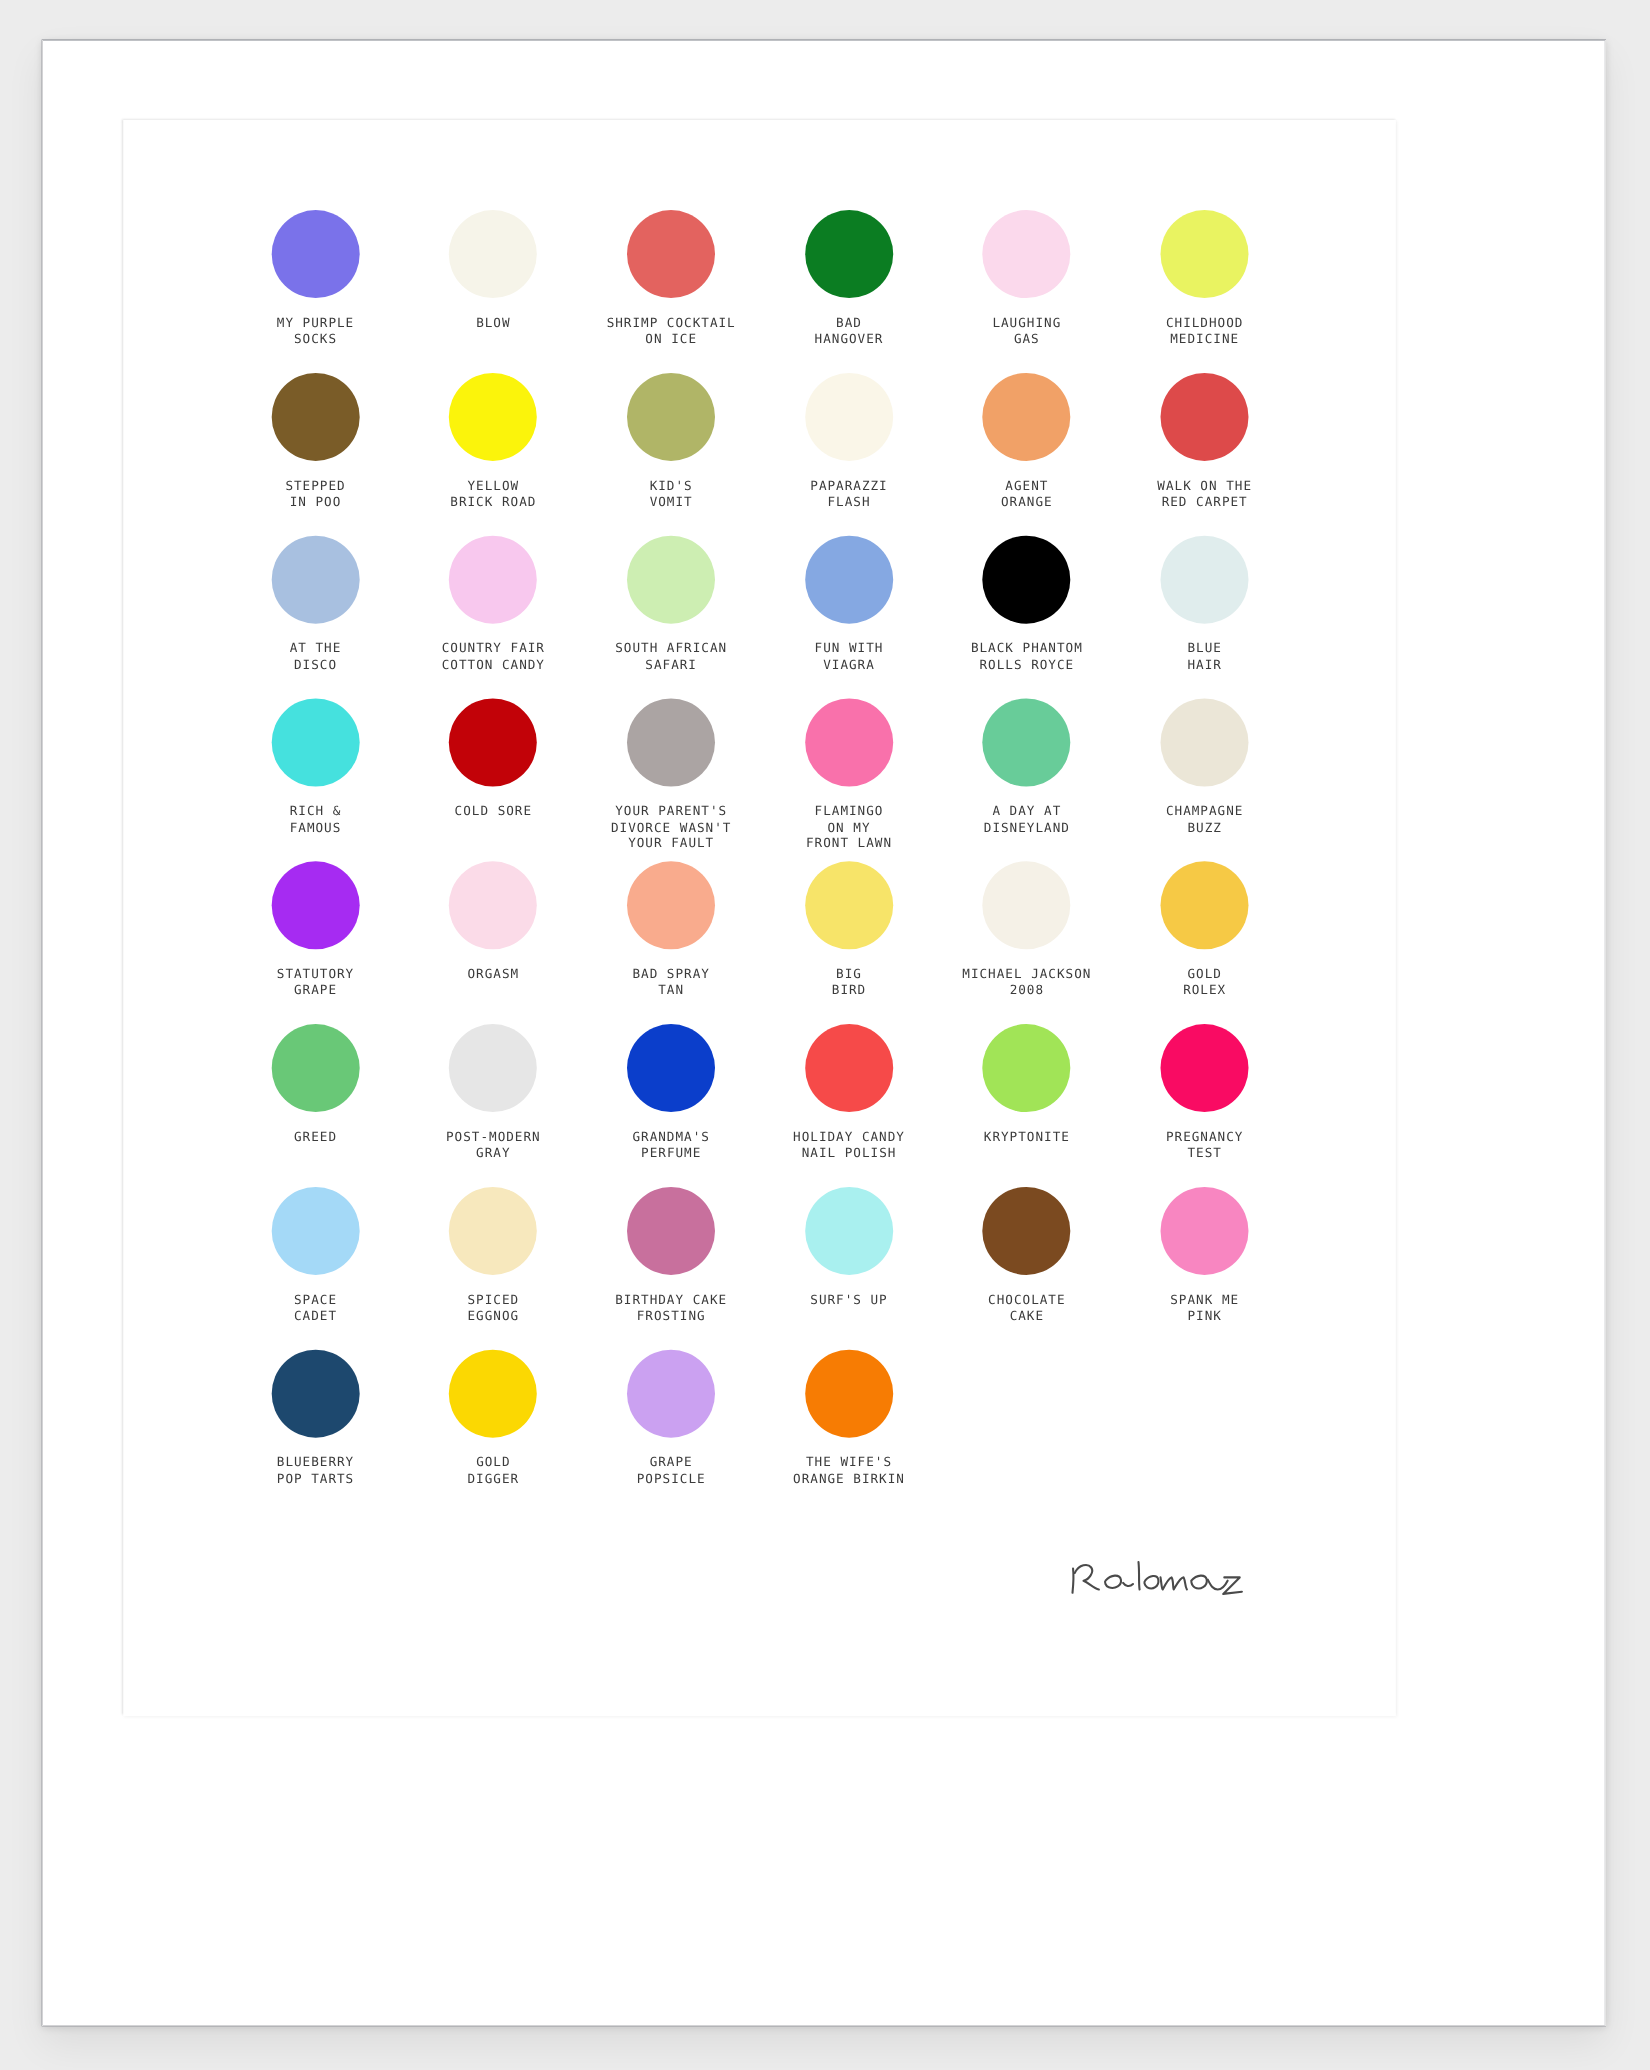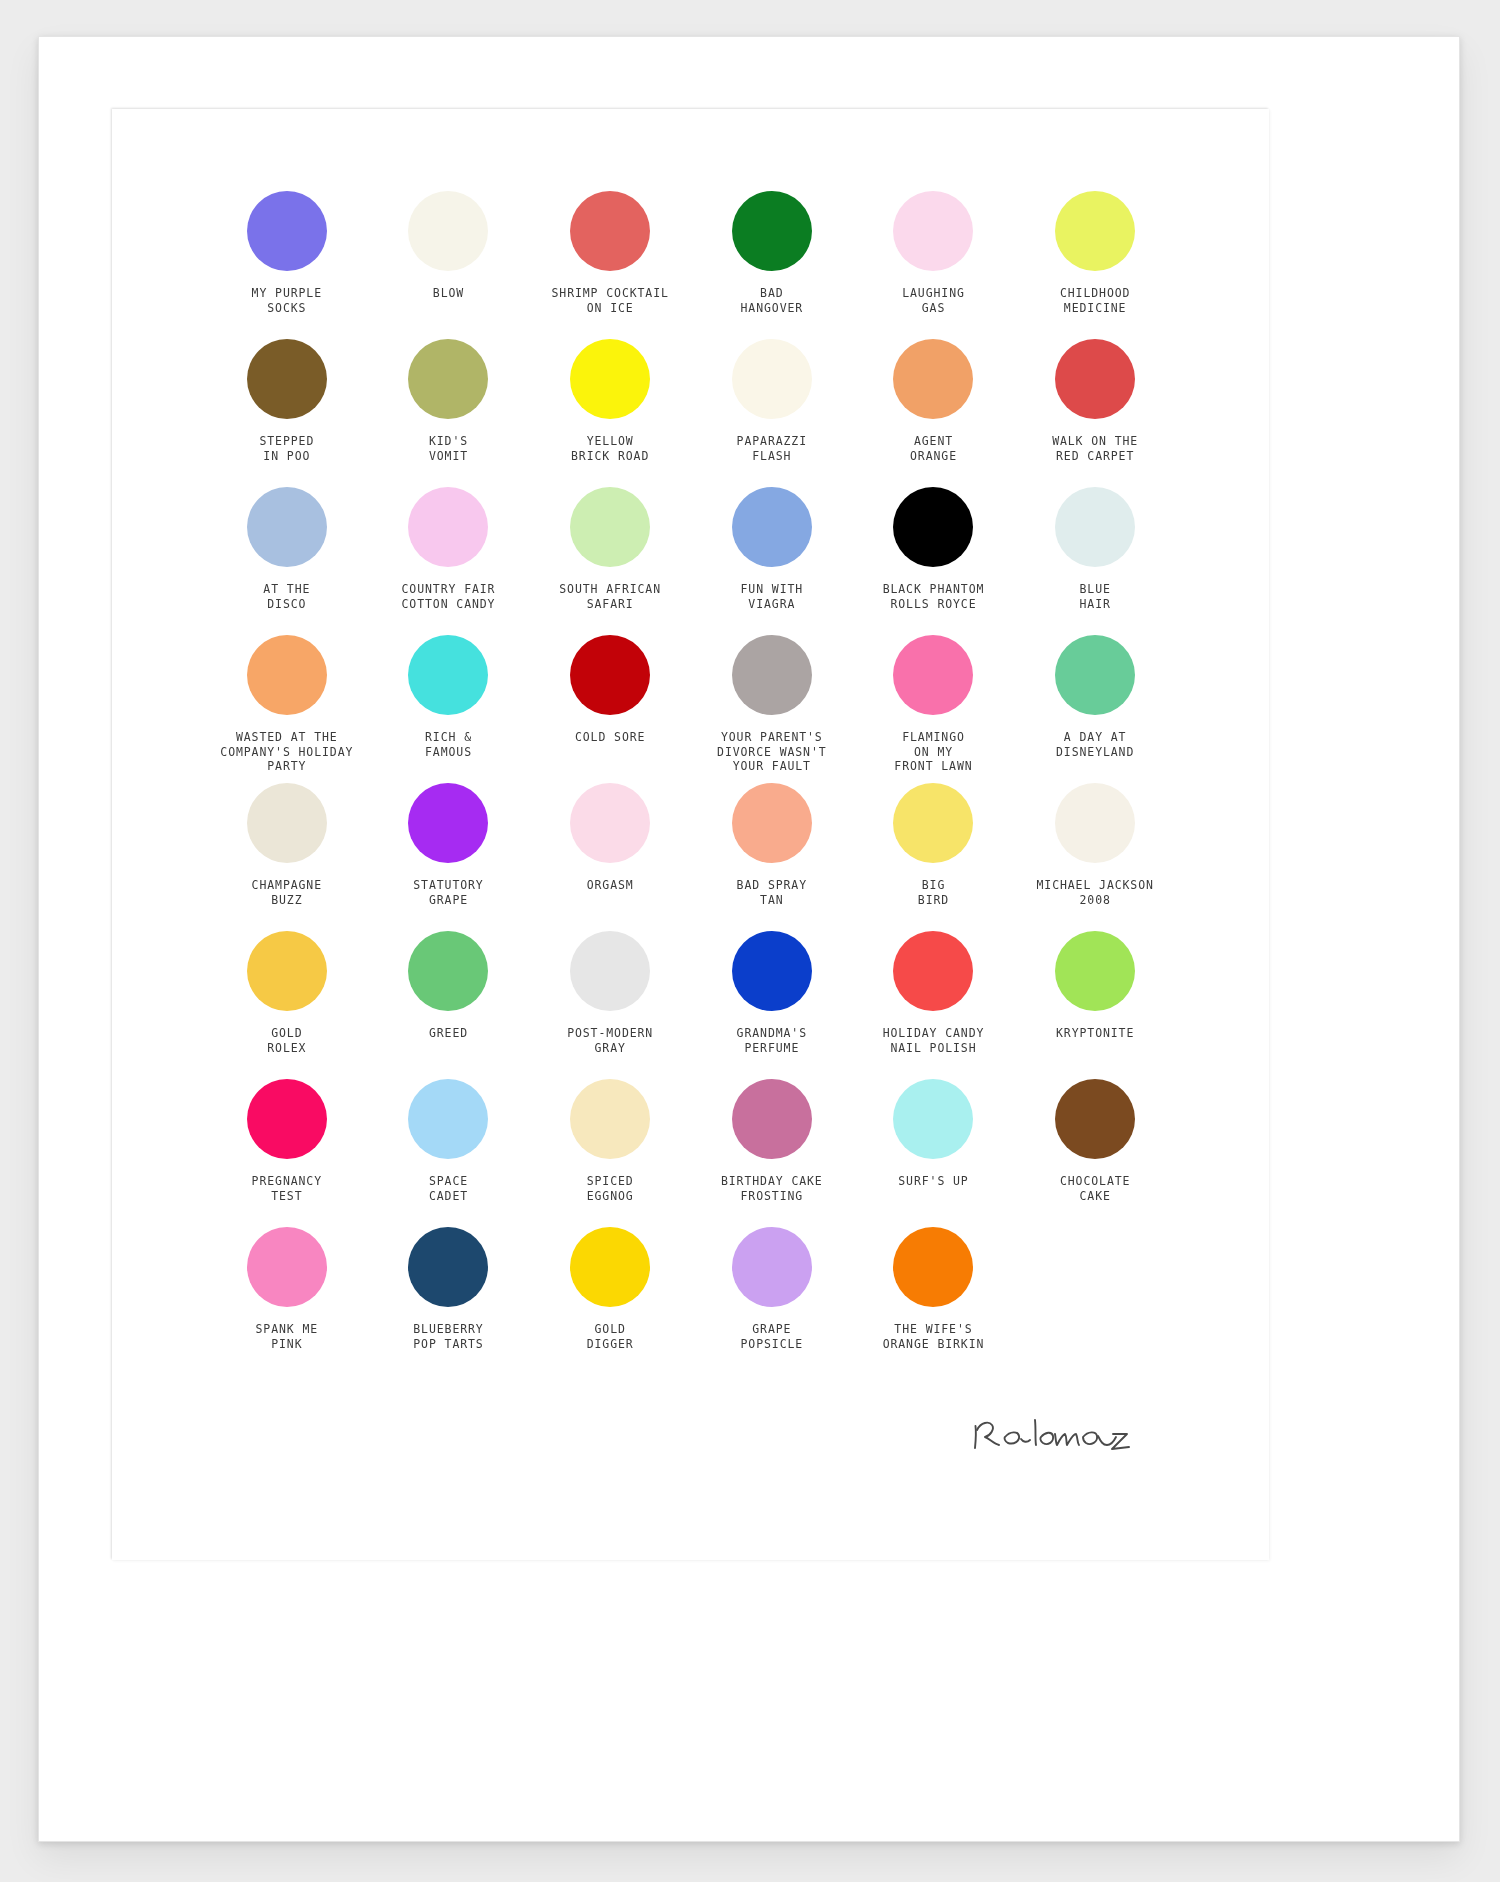--- a/index.html
+++ b/index.html
@@ -129,30 +129,30 @@
           <div class="swatch-dot" style="background: rgb(233, 243, 97);"></div>
           <div class="swatch-label">CHILDHOOD
 MEDICINE</div>
         </div>
         <div class="swatch-cell">
           <div class="swatch-dot" style="background: rgb(122, 92, 40);"></div>
           <div class="swatch-label">STEPPED
 IN POO</div>
         </div>
         <div class="swatch-cell">
+          <div class="swatch-dot" style="background: rgb(251, 244, 11);"></div>
+          <div class="swatch-label">YELLOW
+BRICK ROAD</div>
+        </div>
+        <div class="swatch-cell">
           <div class="swatch-dot" style="background: rgb(176, 181, 103);"></div>
           <div class="swatch-label">KID'S
 VOMIT</div>
         </div>
         <div class="swatch-cell">
-          <div class="swatch-dot" style="background: rgb(251, 244, 11);"></div>
-          <div class="swatch-label">YELLOW
-BRICK ROAD</div>
-        </div>
-        <div class="swatch-cell">
           <div class="swatch-dot" style="background: rgb(250, 246, 232);"></div>
           <div class="swatch-label">PAPARAZZI
 FLASH</div>
         </div>
         <div class="swatch-cell">
           <div class="swatch-dot" style="background: rgb(241, 161, 103);"></div>
           <div class="swatch-label">AGENT
 ORANGE</div>
         </div>
         <div class="swatch-cell">
@@ -182,26 +182,20 @@
         </div>
         <div class="swatch-cell">
           <div class="swatch-dot" style="background: rgb(0, 0, 0);"></div>
           <div class="swatch-label">BLACK PHANTOM
 ROLLS ROYCE</div>
         </div>
         <div class="swatch-cell">
           <div class="swatch-dot" style="background: rgb(224, 237, 237);"></div>
           <div class="swatch-label">BLUE
 HAIR</div>
-        </div>
-        <div class="swatch-cell">
-          <div class="swatch-dot" style="background: rgb(247, 166, 103);"></div>
-          <div class="swatch-label">WASTED AT THE
-COMPANY'S HOLIDAY
-PARTY</div>
         </div>
         <div class="swatch-cell">
           <div class="swatch-dot" style="background: rgb(69, 225, 222);"></div>
           <div class="swatch-label">RICH &amp;
 FAMOUS</div>
         </div>
         <div class="swatch-cell">
           <div class="swatch-dot" style="background: rgb(194, 2, 8);"></div>
           <div class="swatch-label">COLD SORE</div>
         </div>

